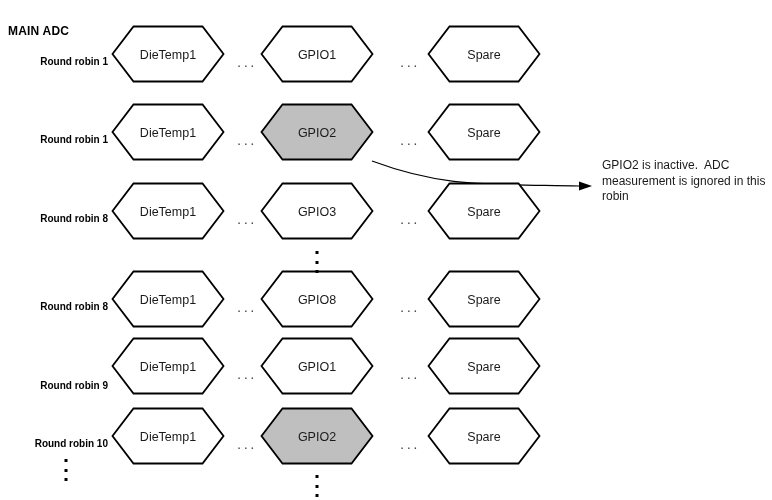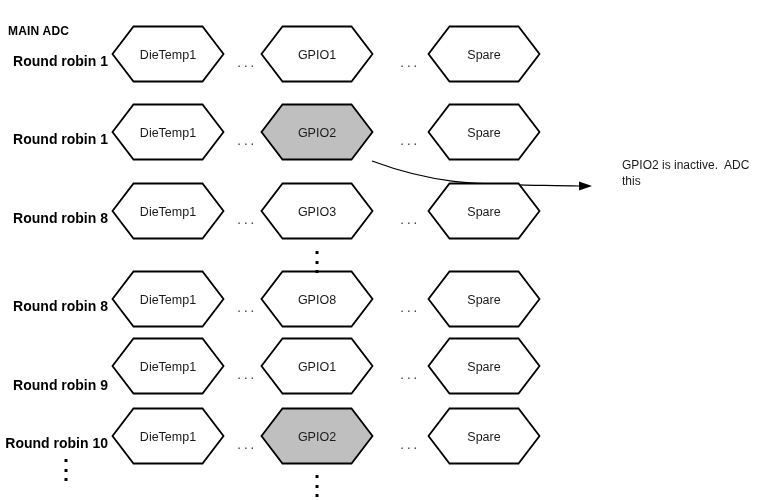--- a/index.html
+++ b/index.html
@@ -29,21 +29,21 @@
     top: 4px;
     font-size: 12px;
     font-weight: bold;
     letter-spacing: 0.2px;
     white-space: nowrap;
     margin-top: 20px;
   }
 
   
   .row-label {
-    font-size: 14px;
+    font-size: 10px;
     font-weight: bold;
     white-space: nowrap;
     text-align: right;
     width: 106px;
     left: 2px;
     transform: translateY(-50%);
   }
 
   
   .hex-wrap {
@@ -101,21 +101,21 @@
 
   
   #annotation-text {
     left: 602px;
     top: 158px;
     width: 168px;
     font-size: 12px;
     line-height: 15.5px;
     color: #1a1a1a;
   }
-  #annotation-text .ann-line { display: block; white-space: pre; margin-left: 20px; }
+  #annotation-text .ann-line { display: block; white-space: pre; }
 </style>
 </head>
 <body>
 
 <svg id="canvas" viewBox="0 0 772 500">
   <g id="callout-arrow-group">
     <path id="callout-arrow-path" fill="none" stroke="#000000" stroke-width="1.2" d="M 372 161 C 442 187, 482 184, 579 186"></path>
     <polygon id="callout-arrow-head" fill="#000000" points="592,186 579,181.4 579,190.6"></polygon>
   </g>
 </svg>
@@ -261,14 +261,15 @@
     </div>
     <div class="abs v-ellipsis" style="left: 317px; top: 486px;">
       <i></i>
       <i></i>
       <i></i>
     </div>
   </div>
 
 <div class="abs" id="annotation-text">
     <span class="ann-line">GPIO2 is inactive.  ADC</span>
-    <span class="ann-line">this</span>
+    <span class="ann-line">measurement is ignored in this</span>
+    <span class="ann-line">robin</span>
   </div>
 
 </body></html>

